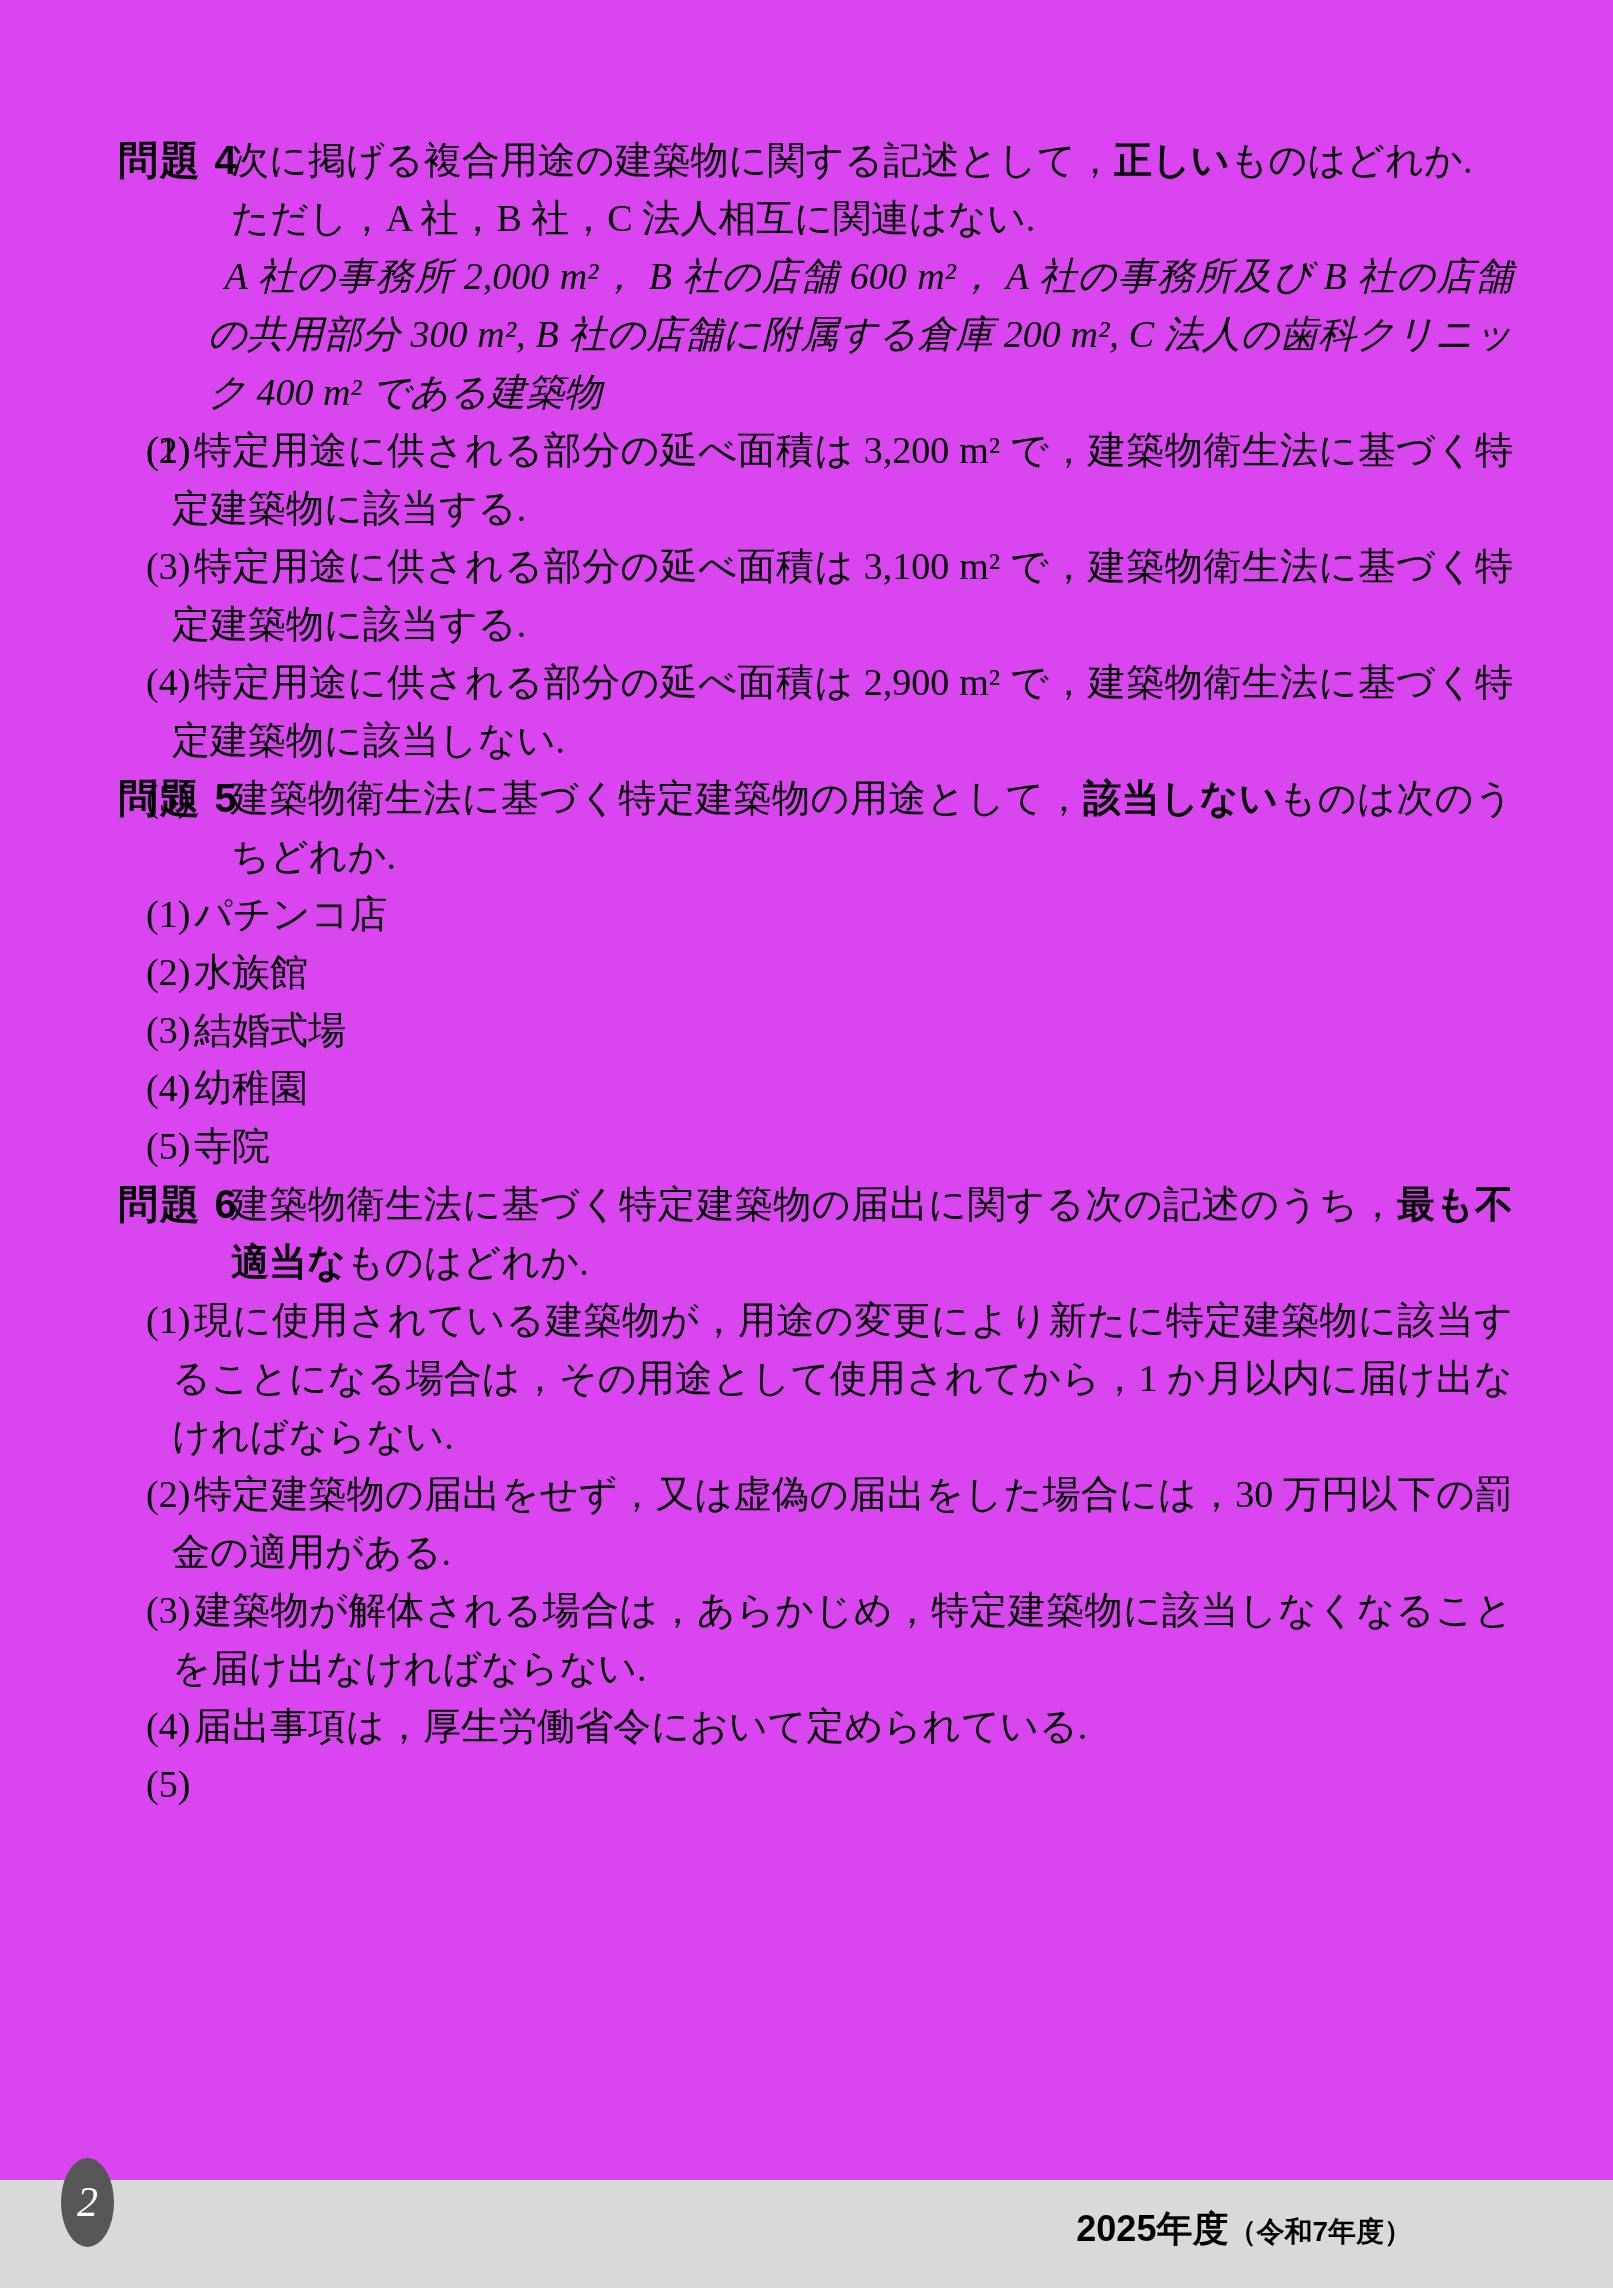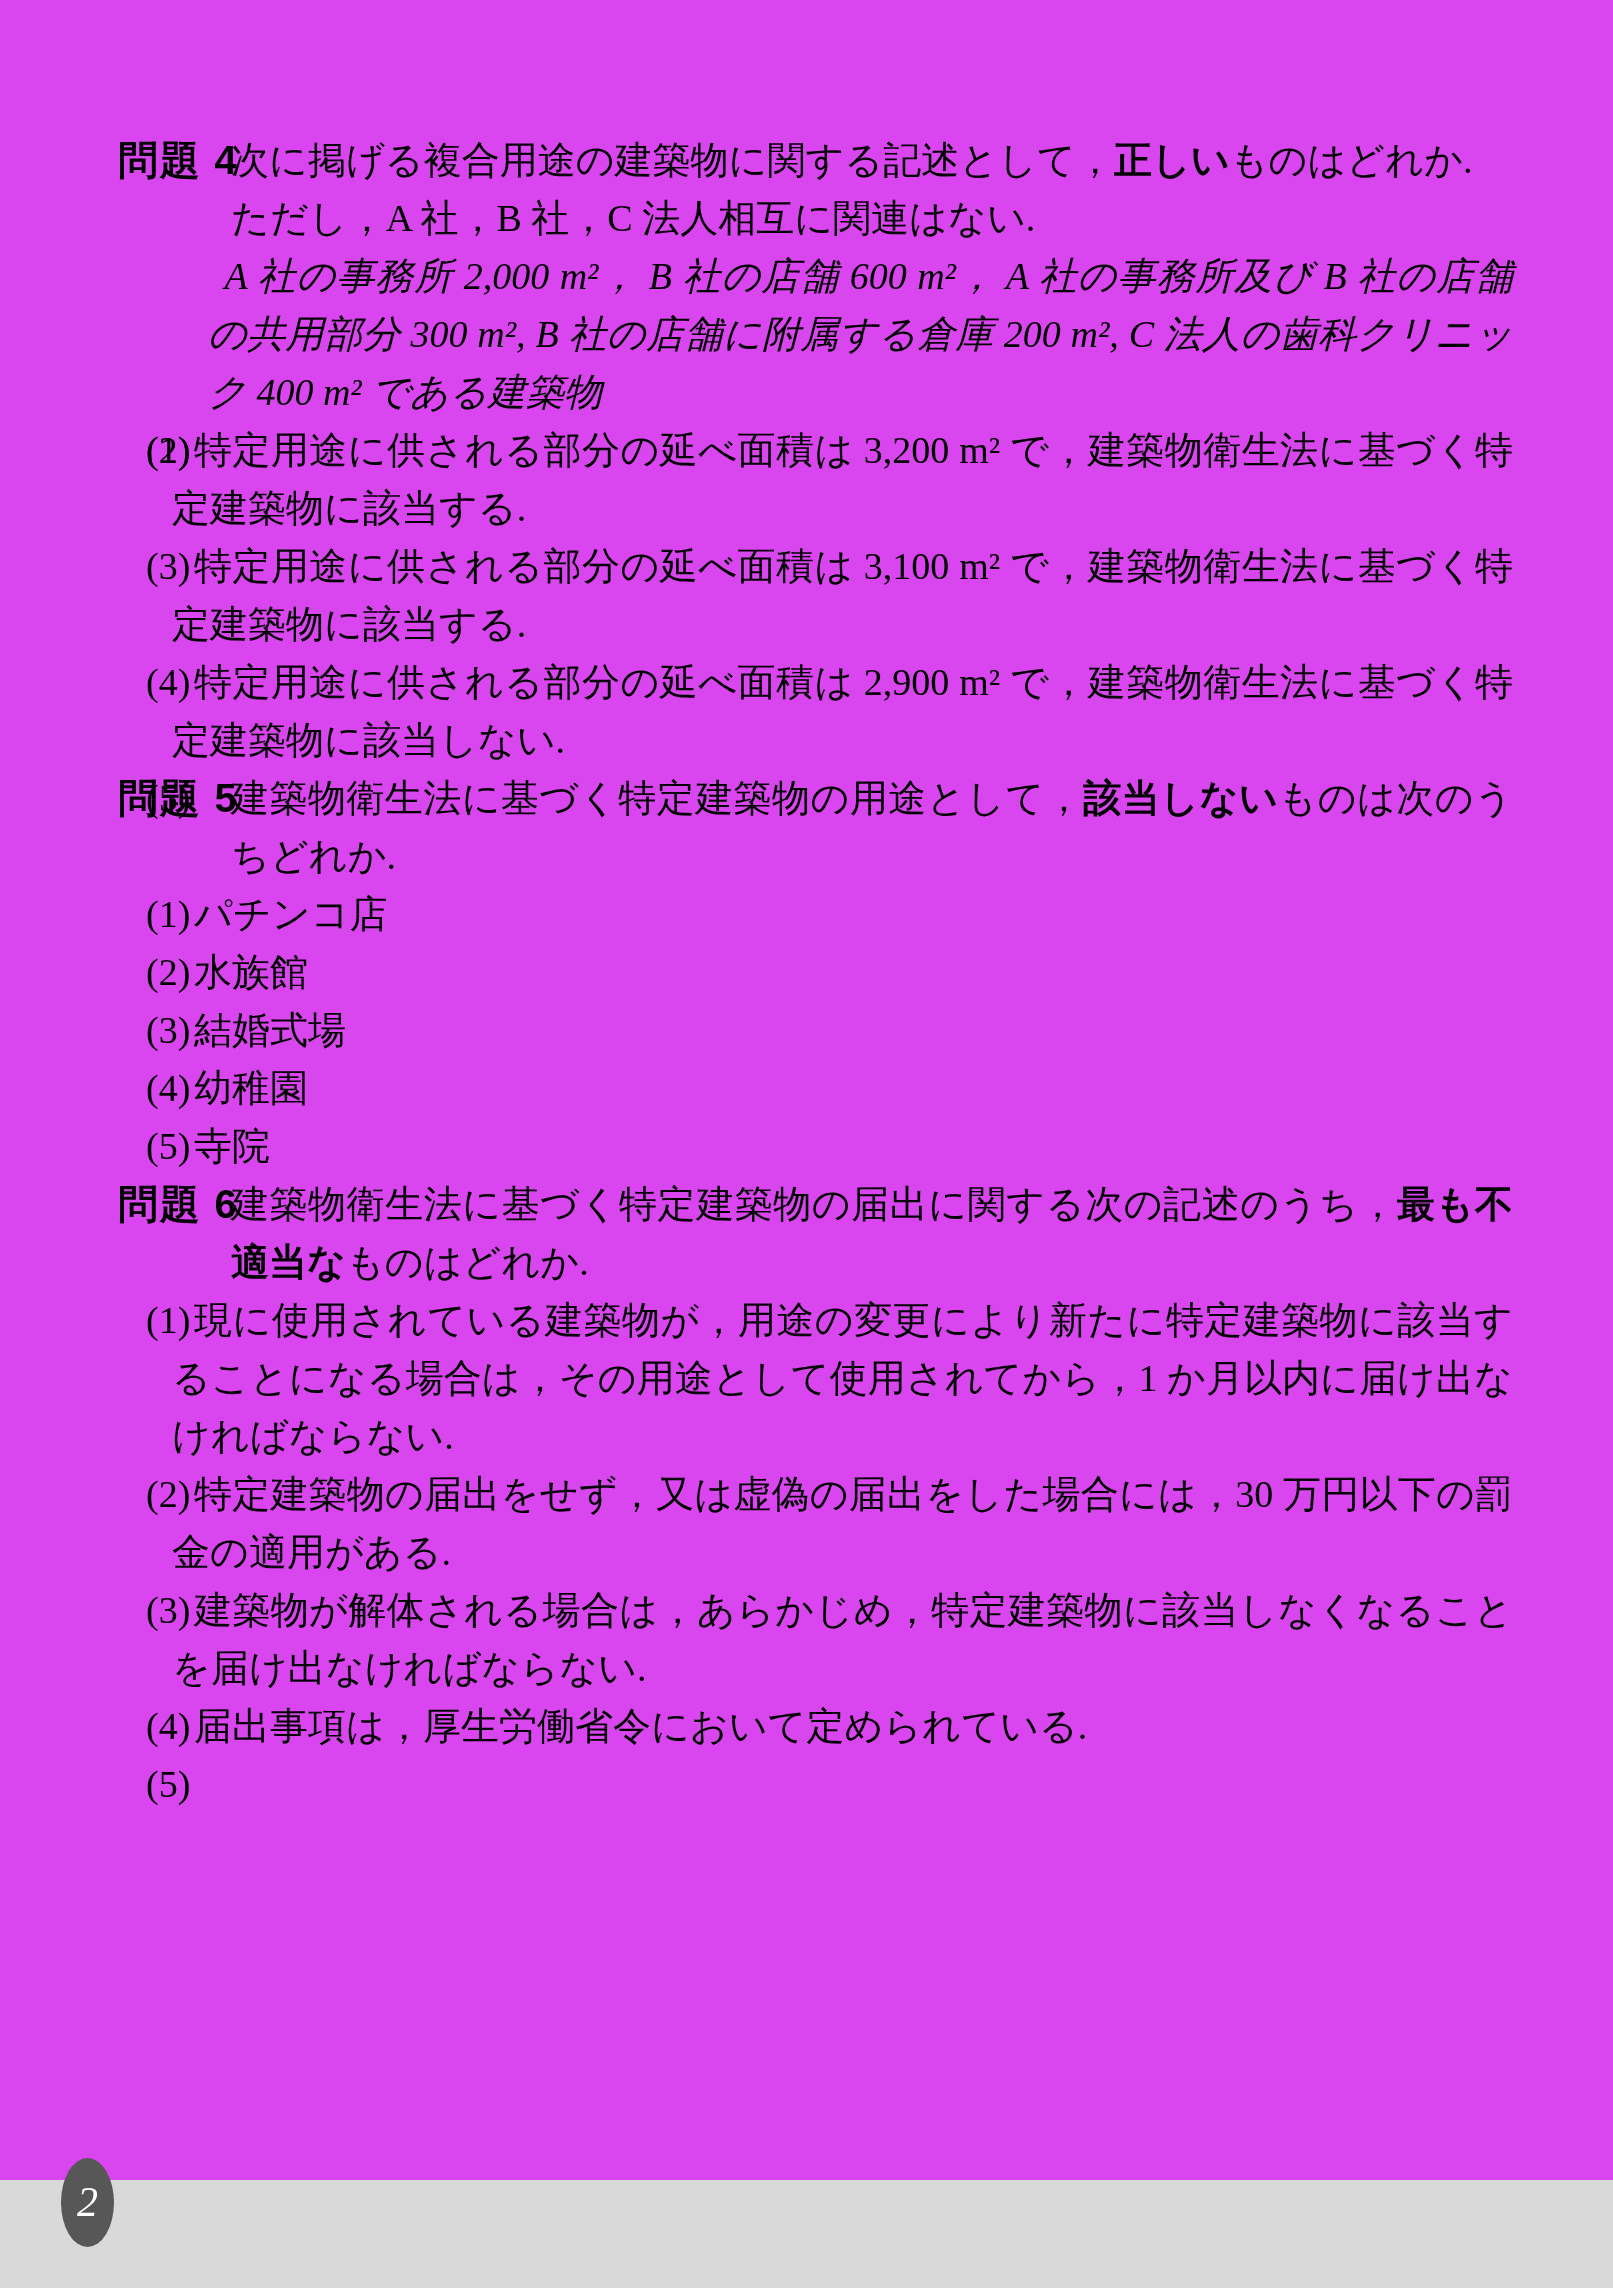--- a/index.html
+++ b/index.html
@@ -120,14 +120,15 @@
         <li><span class="num">(3)</span><span>建築物が解体される場合は，あらかじめ，特定建築物に該当しなくなることを届け出なければならない.</span></li>
         <li><span class="num">(4)</span><span>届出事項は，厚生労働省令において定められている.</span></li>
         <li><span class="num">(5)</span></li>
       </ol>
     </section>
 
   </div>
 
   <div class="footer-band"></div>
   <div class="page-num"><span>2</span></div>
+  <div class="footer-year"><span class="y-main">2025年度</span><span class="y-sub">（令和7年度）</span></div>
 </div>
 
 
 </body></html>

